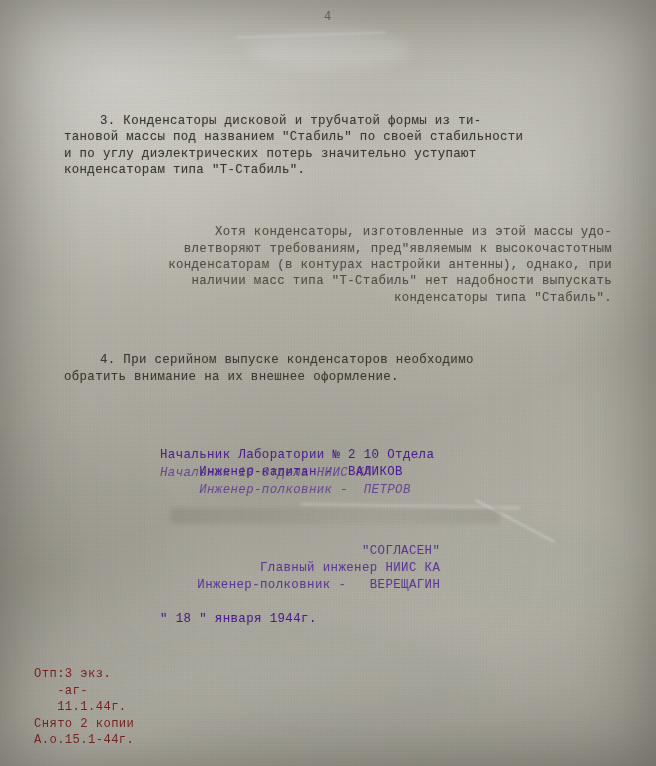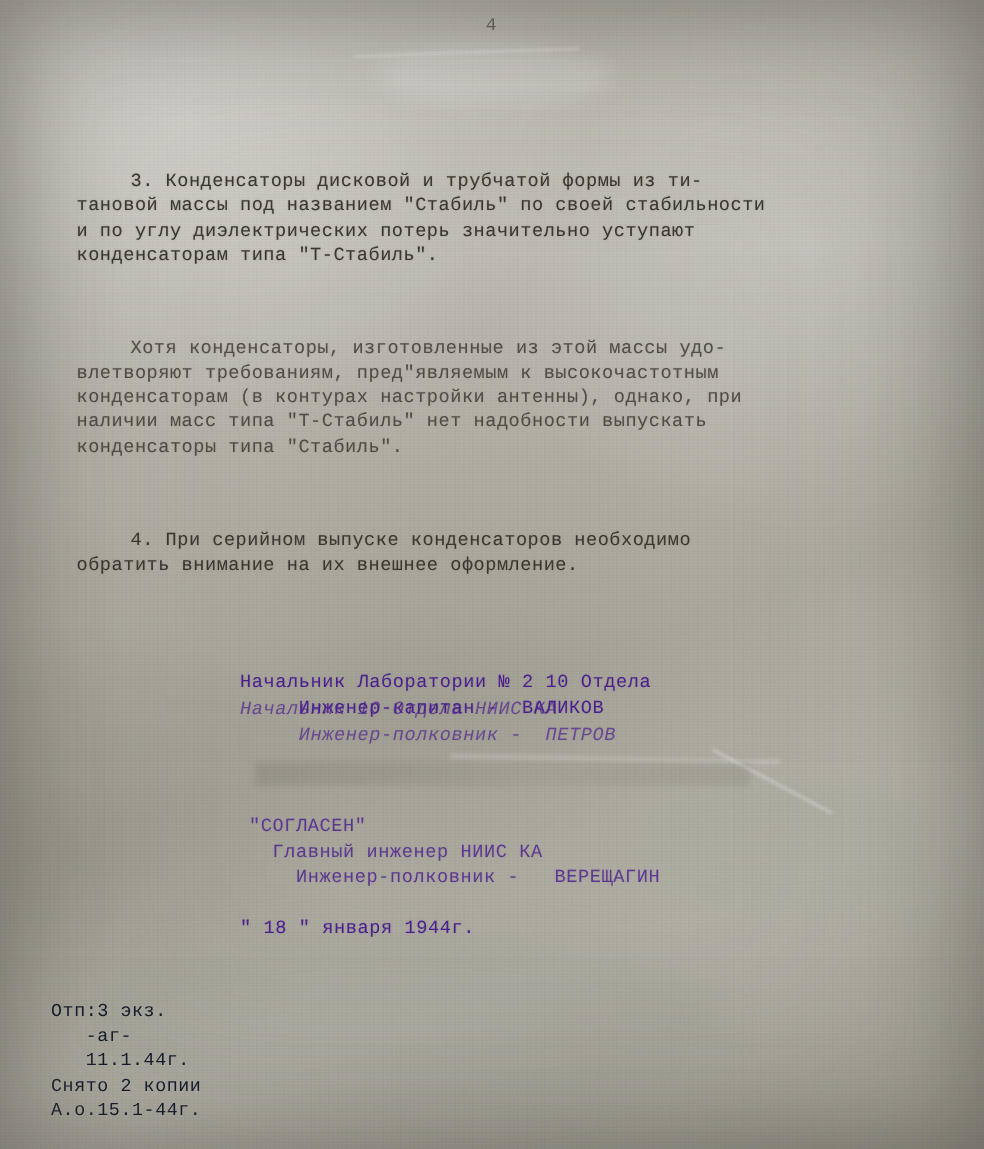--- a/index.html
+++ b/index.html
@@ -68,52 +68,52 @@
     right: 0;
     text-align: center;
     font-size: 12px;
     letter-spacing: 1px;
     color: #4a4740;
     opacity: .75;
   }
 
   .body-block {
     position: absolute;
-    left: 51px;
+    left: 64px;
     right: 44px;
     font-size: 12.4px;
     line-height: 16.4px;
     letter-spacing: 0.35px;
     color: #3a372f;
     text-shadow: 0 0 1px rgba(120,118,110,0.55);
     white-space: pre-wrap;
   }
   .para { margin: 0 0 13px 0; }
   .para.indent { text-indent: 36px; }
-  .faded { opacity: .82; }
+  .faded { opacity: .82; text-align: right; }
   .more-faded { opacity: .68; }
 
   .sig-block {
     position: absolute;
     left: 160px;
     font-size: 12.4px;
     line-height: 17px;
     letter-spacing: 0.4px;
     color: #4c1d95;
     white-space: pre-wrap;
     text-shadow: 0 0 1px rgba(120,118,110,0.5);
   }
 
   .footer-block {
     position: absolute;
     left: 34px;
     font-size: 12.2px;
     line-height: 16.5px;
     letter-spacing: 0.4px;
-    color: #0f172a;
+    color: #7f1d1d;
     white-space: pre-wrap;
   }
 
   .stamp-smear {
     position: absolute;
     left: 170px;
     top: 508px;
     width: 330px;
     height: 16px;
     background: linear-gradient(90deg, rgba(90,88,80,0.18), rgba(90,88,80,0.06) 60%, rgba(90,88,80,0.14));

